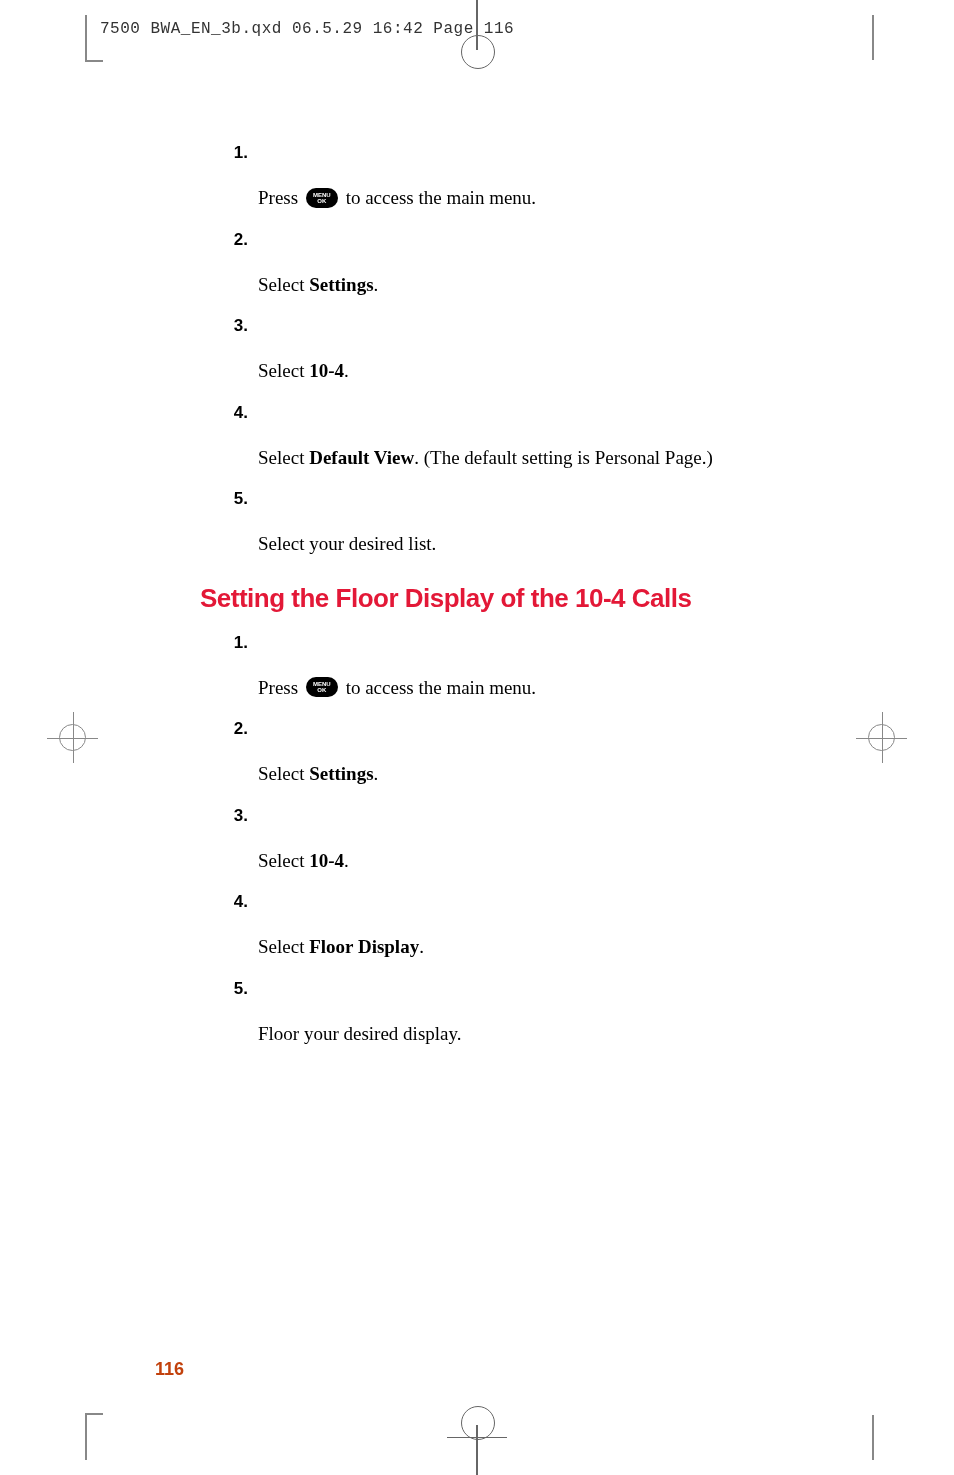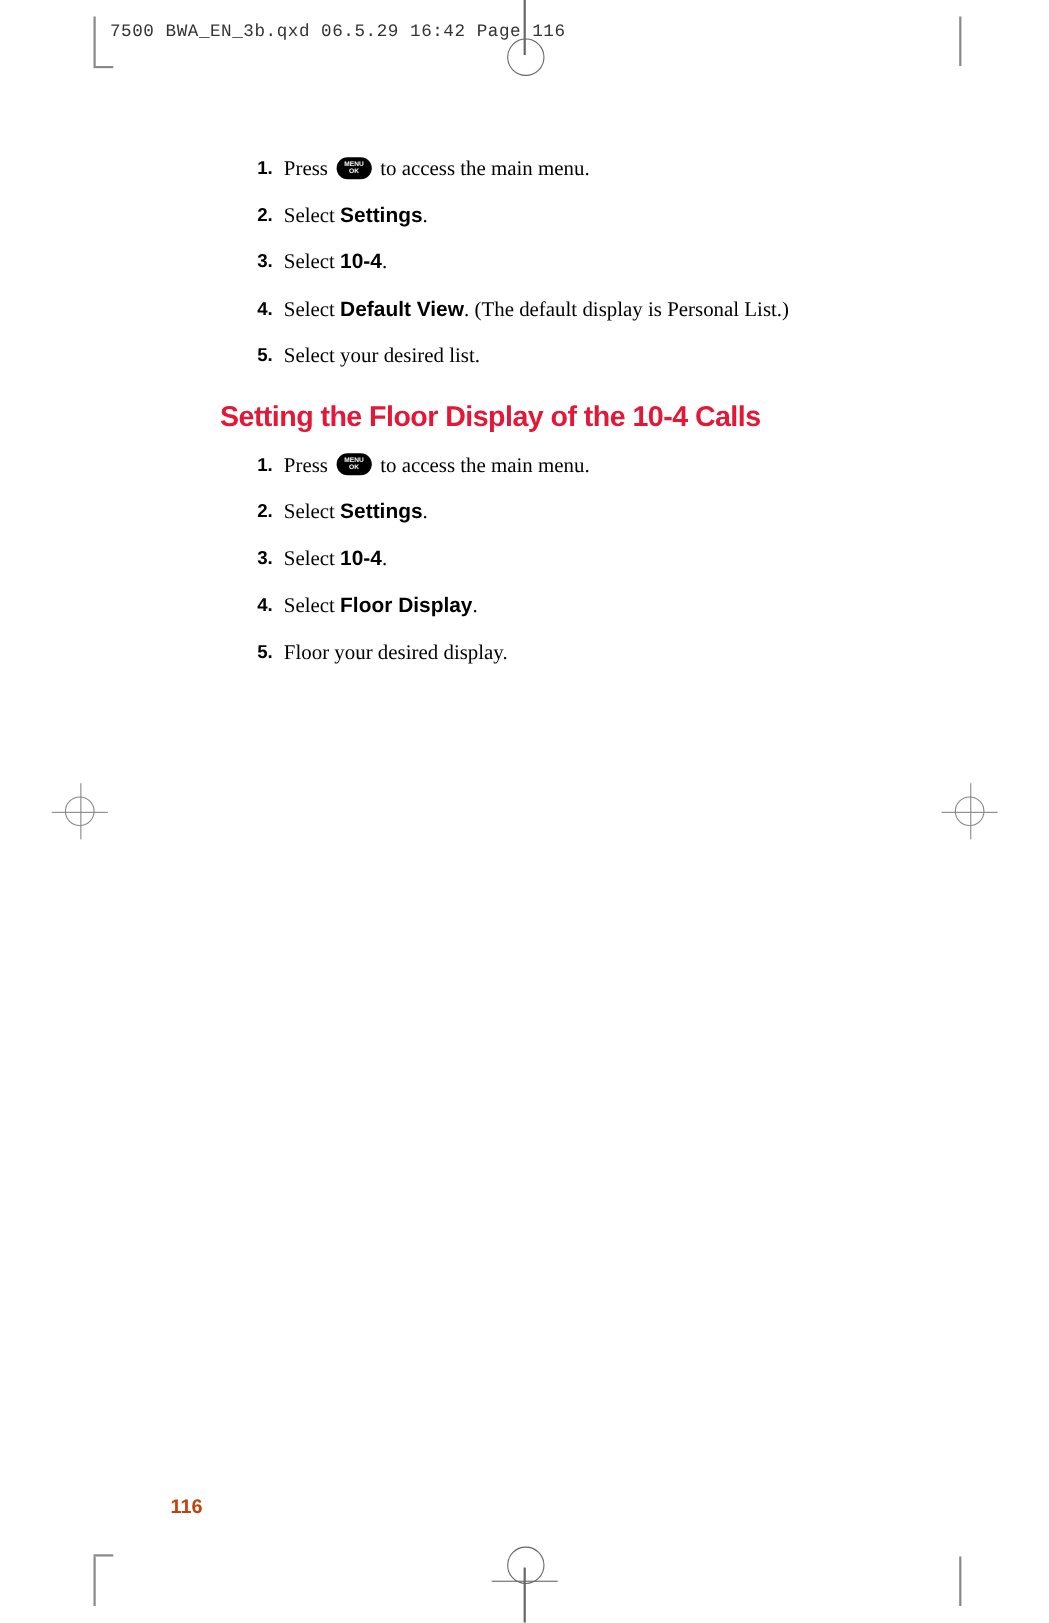--- a/index.html
+++ b/index.html
@@ -210,24 +210,25 @@
       font-family: Arial, sans-serif;
       font-weight: bold;
       font-size: 17px;
       min-width: 24px;
       text-align: right;
       margin-right: 10px;
     }
     
     .step-text {
       flex: 1;
+      margin-top: 44px;
     }
     
     .bold-text {
-      font-family: Liberation Sans, sans-serif;
+      font-family: Liberation Serif, serif;
       font-weight: bold;
     }
     
     .menu-icon {
       display: inline-flex;
       align-items: center;
       justify-content: center;
       width: 32px;
       height: 20px;
       background: #000;
@@ -316,21 +317,21 @@
     </li>
     <li class="step-item">
       <span class="step-number">3.</span>
       <span class="step-text">
         <span>Select </span><span class="bold-text">10-4</span><span>.</span>
       </span>
     </li>
     <li class="step-item">
       <span class="step-number">4.</span>
       <span class="step-text">
-        <span>Select </span><span class="bold-text">Default View</span><span>. (The default display is Personal List.)</span>
+        <span>Select </span><span class="bold-text">Default View</span><span>. (The default setting is Personal Page.)</span>
       </span>
     </li>
     <li class="step-item">
       <span class="step-number">5.</span>
       <span class="step-text">
         <span>Select your desired list.</span>
       </span>
     </li>
   </ol>
 

